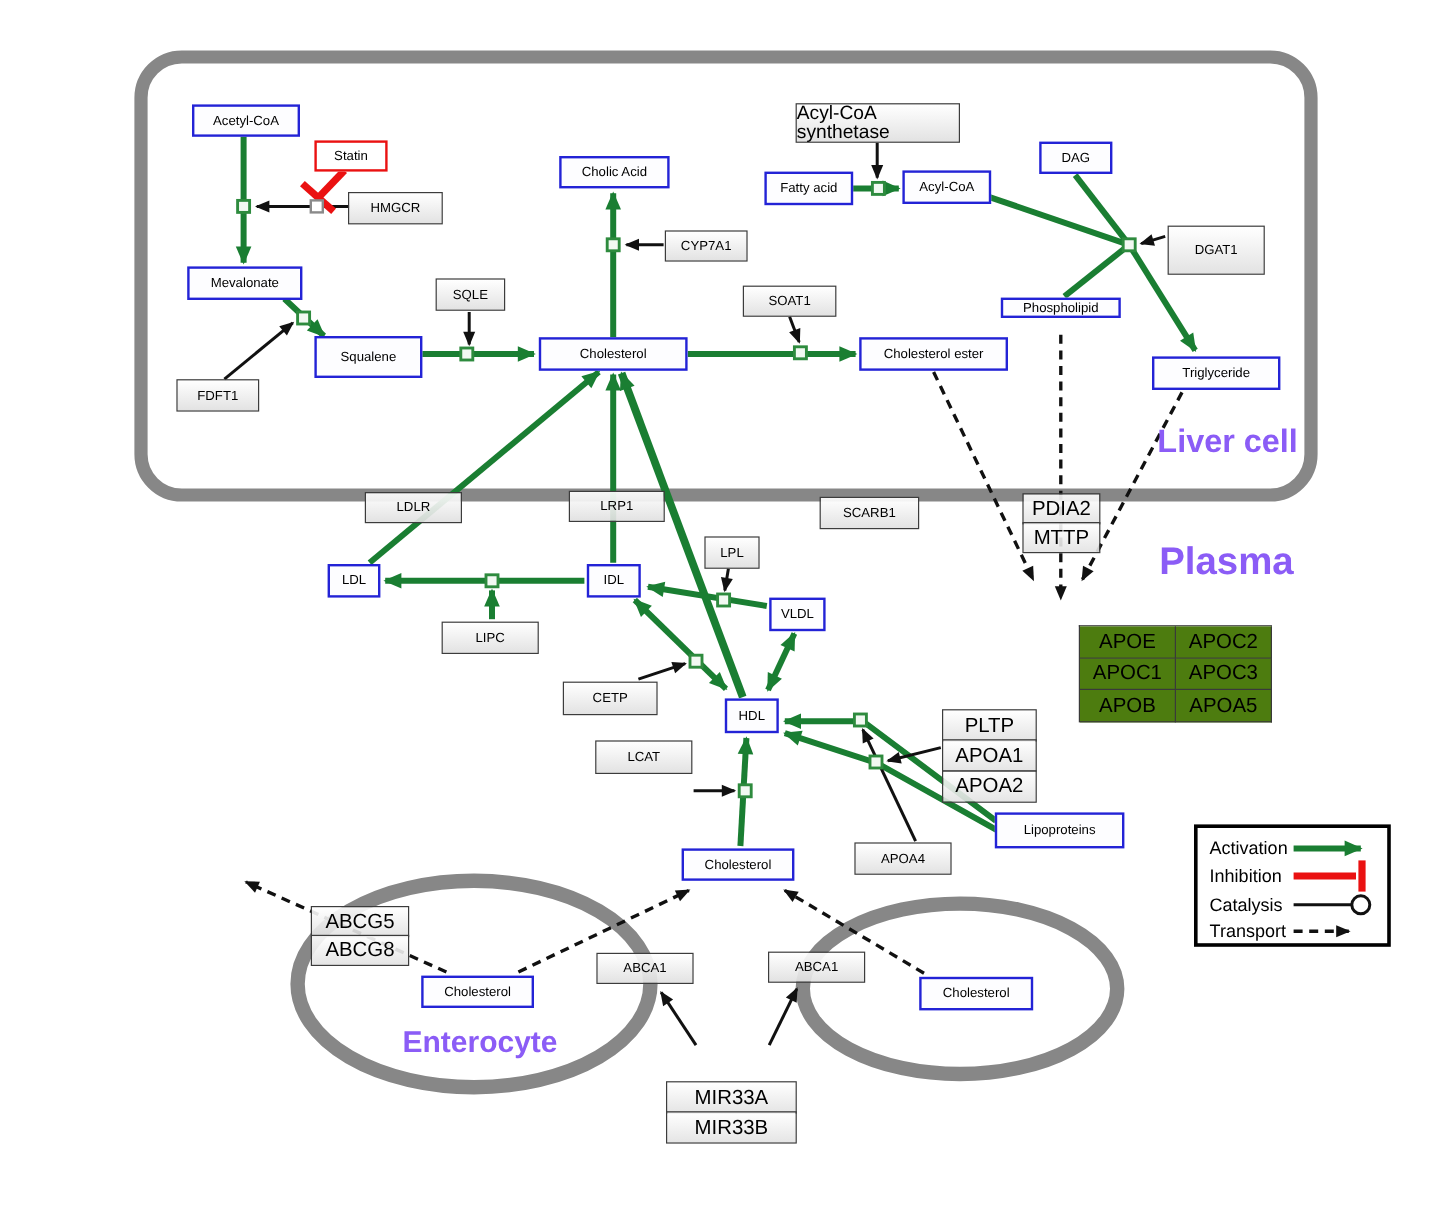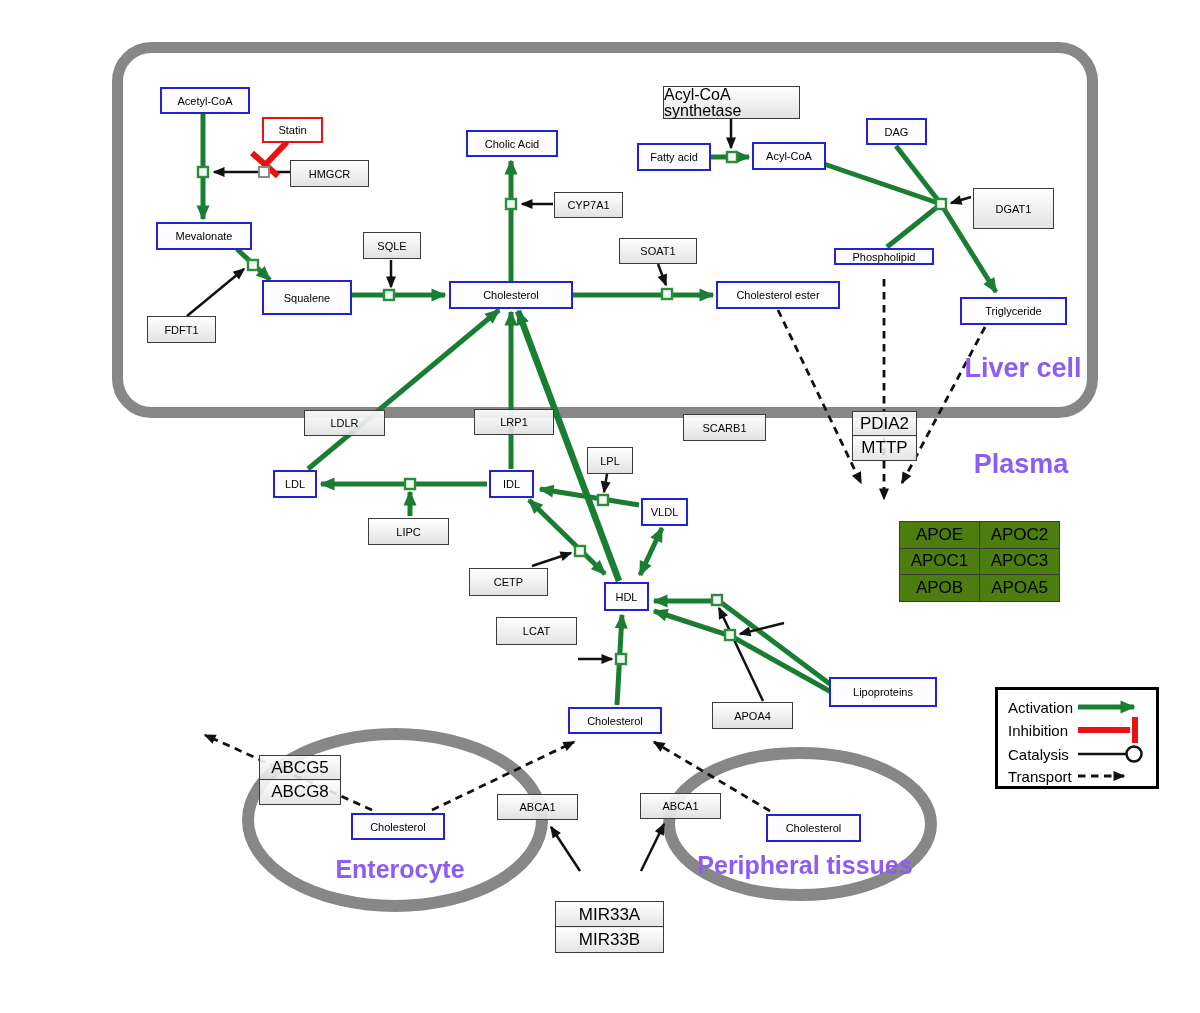--- a/index.html
+++ b/index.html
@@ -175,41 +175,45 @@
 <div class="node enz" style="left:469px;top:568px;width:79px;height:28px">CETP</div>
 <div class="node enz" style="left:496px;top:617px;width:81px;height:28px">LCAT</div>
 <div class="node enz" style="left:712px;top:702px;width:81px;height:27px">APOA4</div>
 <div class="node enz" style="left:497px;top:794px;width:81px;height:26px">ABCA1</div>
 <div class="node enz" style="left:640px;top:793px;width:81px;height:26px">ABCA1</div>
 
 <div class="stack" style="left:852px;top:383px">
   <div class="row" style="width:65px;height:26px">PDIA2</div>
   <div class="row" style="width:65px;height:26px">MTTP</div>
 </div>
+<div class="stack" style="left:785px;top:563px">
+  <div class="row" style="width:79px;height:27px">PLTP</div>
+  <div class="row" style="width:79px;height:27px">APOA1</div>
+  <div class="row" style="width:79px;height:27px">APOA2</div>
+</div>
 <div class="stack" style="left:259px;top:727px">
   <div class="row" style="width:82px;height:26px">ABCG5</div>
   <div class="row" style="width:82px;height:26px">ABCG8</div>
 </div>
 <div class="stack" style="left:555px;top:873px">
   <div class="row" style="width:109px;height:27px">MIR33A</div>
   <div class="row" style="width:109px;height:27px">MIR33B</div>
 </div>
 
 <div class="apotable" style="left:899px;top:521px">
   <div class="cell">APOE</div>
   <div class="cell">APOC2</div>
   <div class="cell">APOC1</div>
   <div class="cell">APOC3</div>
   <div class="cell">APOB</div>
   <div class="cell">APOA5</div>
 </div>
 
 <div class="clabel" style="left:958px;top:353px;width:130px;font-size:27px">Liver cell</div>
-<div class="clabel" style="left:966px;top:449px;width:110px;font-size:27px">Plasma</div>
+<div class="clabel" style="left:966px;top:449px;width:110px;font-size:32px">Plasma</div>
 <div class="clabel" style="left:335px;top:855px;width:130px;font-size:25px">Enterocyte</div>
-<div class="clabel" style="left:695px;top:851px;width:220px;font-size:25px">Peripheral tissues</div>
 
 <div class="legend-label" style="left:1008px;top:699px">Activation</div>
 <div class="legend-label" style="left:1008px;top:722px">Inhibition</div>
 <div class="legend-label" style="left:1008px;top:746px">Catalysis</div>
 <div class="legend-label" style="left:1008px;top:768px">Transport</div>
 
 </div>
 
 </body></html>

